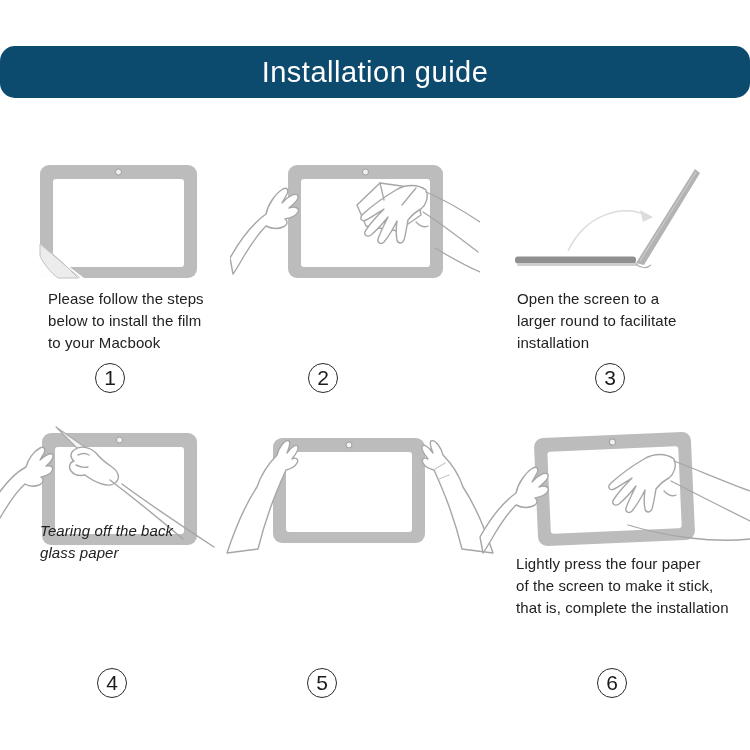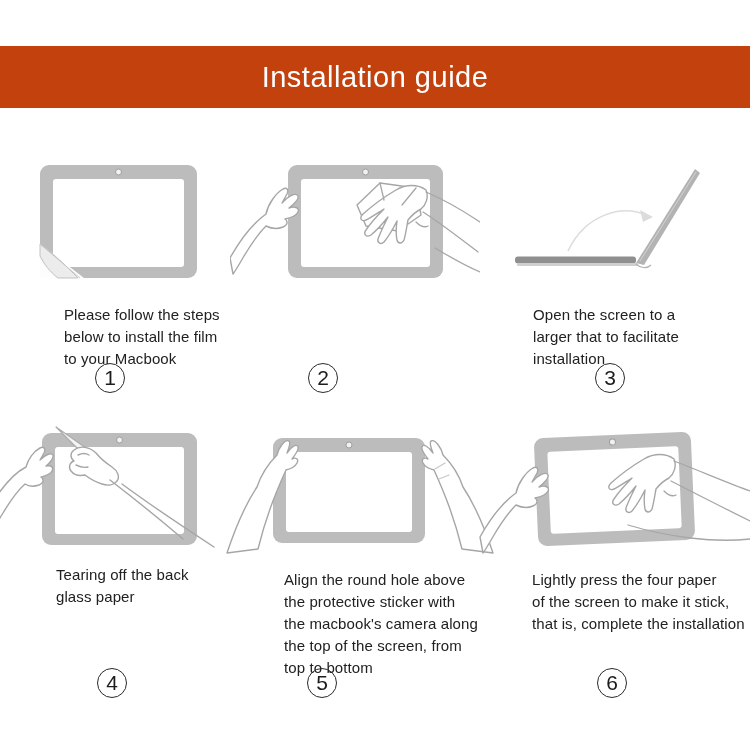--- a/index.html
+++ b/index.html
@@ -1,29 +1,29 @@
 <!DOCTYPE html>
 <html><head>
 <meta charset="utf-8">
 <style>
   html,body{margin:0;padding:0;background:#fff;}
   .page{
     position:relative;width:750px;height:750px;background:#ffffff;overflow:hidden;
     font-family:"Liberation Sans","DejaVu Sans",sans-serif;
   }
   .header{
-    position:absolute;left:0;top:46px;width:750px;height:62px;
-    background:#c2410c;display:flex;align-items:center;justify-content:center;
+    position:absolute;left:0;top:46px;width:750px;height:52px;
+    background:#0c4a6e;display:flex;align-items:center;justify-content:center;border-radius:15px;
   }
   .header h1{
     margin:0;color:#ffffff;font-size:29px;font-weight:400;letter-spacing:0.5px;
   }
   .illus{position:absolute;}
   .caption{
-    position:absolute;margin:16px;color:#212121;font-size:15px;line-height:22px;
+    position:absolute;margin:0;color:#212121;font-size:15px;line-height:22px;
     white-space:pre-line;letter-spacing:0.1px;
   }
   .stepnum{
     position:absolute;width:30px;height:30px;border:1.6px solid #2b2b2b;border-radius:50%;
     display:flex;align-items:center;justify-content:center;
     font-size:21px;color:#1c1c1c;box-sizing:border-box;
   }
   
   .illus-1{left:28px;top:160px;}
   .illus-2{left:230px;top:160px;}
@@ -31,21 +31,21 @@
   .cap-1{left:48px;top:288px;width:175px;}
   .cap-2{left:283px;top:288px;width:185px;}
   .cap-3{left:517px;top:288px;width:195px;}
   .num-1{left:95px;top:363px;}
   .num-2{left:308px;top:363px;}
   .num-3{left:595px;top:363px;}
   
   .illus-4{left:0px;top:425px;}
   .illus-5{left:225px;top:425px;}
   .illus-6{left:478px;top:425px;}
-  .cap-4{left:40px;top:548px;width:180px;}
+  .cap-4{left:40px;top:520px;width:180px;font-style:italic;}
   .cap-5{left:268px;top:553px;width:210px;}
   .cap-6{left:516px;top:553px;width:232px;}
   .num-4{left:97px;top:668px;}
   .num-5{left:307px;top:668px;}
   .num-6{left:597px;top:668px;}
   svg{display:block;}
 </style>
 </head>
 <body>
 
@@ -173,29 +173,24 @@
       <path d="M196,36 C222,46 250,58 272,66"></path>
       <path d="M193,56 C220,70 248,84 272,96"></path>
       <path d="M150,100 C190,112 235,118 272,114"></path>
     </g>
   </svg>
 
   <p class="caption cap-1">Please follow the steps
 below to install the film
 to your Macbook</p>
   <p class="caption cap-3">Open the screen to a
-larger that to facilitate
+larger round to facilitate
 installation</p>
   <p class="caption cap-4">Tearing off the back
 glass paper</p>
-  <p class="caption cap-5">Align the round hole above
-the protective sticker with
-the macbook's camera along
-the top of the screen, from
-top to bottom</p>
   <p class="caption cap-6">Lightly press the four paper
 of the screen to make it stick,
 that is, complete the installation</p>
 
   <div class="stepnum num-1">1</div>
   <div class="stepnum num-2">2</div>
   <div class="stepnum num-3">3</div>
   <div class="stepnum num-4">4</div>
   <div class="stepnum num-5">5</div>
   <div class="stepnum num-6">6</div>

